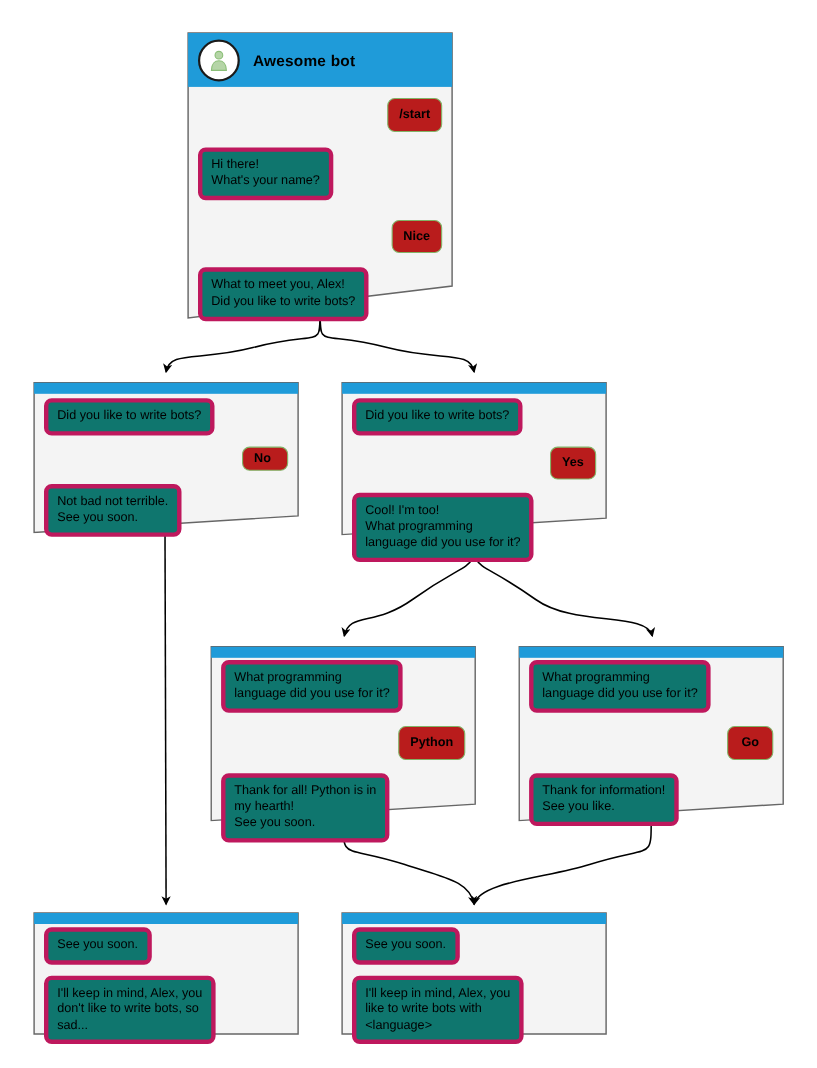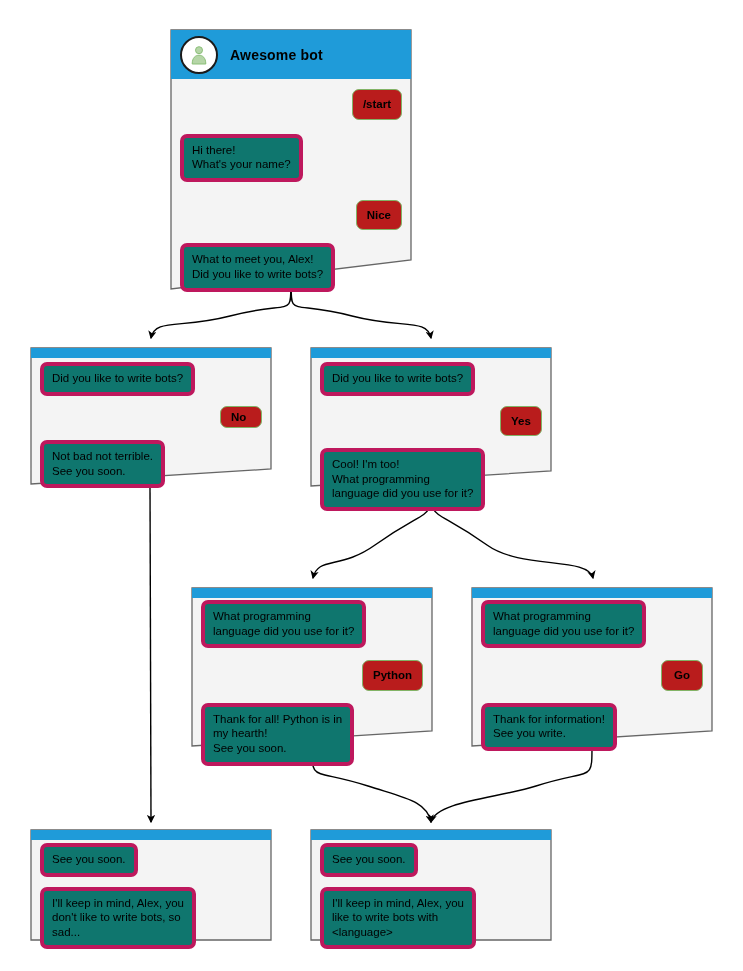--- a/index.html
+++ b/index.html
@@ -257,21 +257,21 @@
     <div class="msgs" style="top:13px;">
       <div class="row left" style="margin-bottom:12px;">
         <div class="bubble bot-msg" style="max-width:88%;">What programming
 language did you use for it?</div>
       </div>
       <div class="row right" style="margin-bottom:12px;">
         <div class="bubble user-msg" style="min-width:42px; padding:7px 10px;text-align:center;">Go</div>
       </div>
       <div class="row left">
         <div class="bubble bot-msg" style="max-width:88%;">Thank for information!
-See you write.</div>
+See you like.</div>
       </div>
     </div>
   </div>
 
   <div class="node" style="left:30px; top:829px; width:242px; height:112px;">
     <svg class="node-shape" viewBox="0 0 242 112" preserveAspectRatio="none">
       <polygon points="1,1 241,1 241,111 1,111" fill="#f4f4f4" stroke="#666666" stroke-width="1.3"></polygon>
     </svg>
     <div class="hdr-bar"></div>
 

